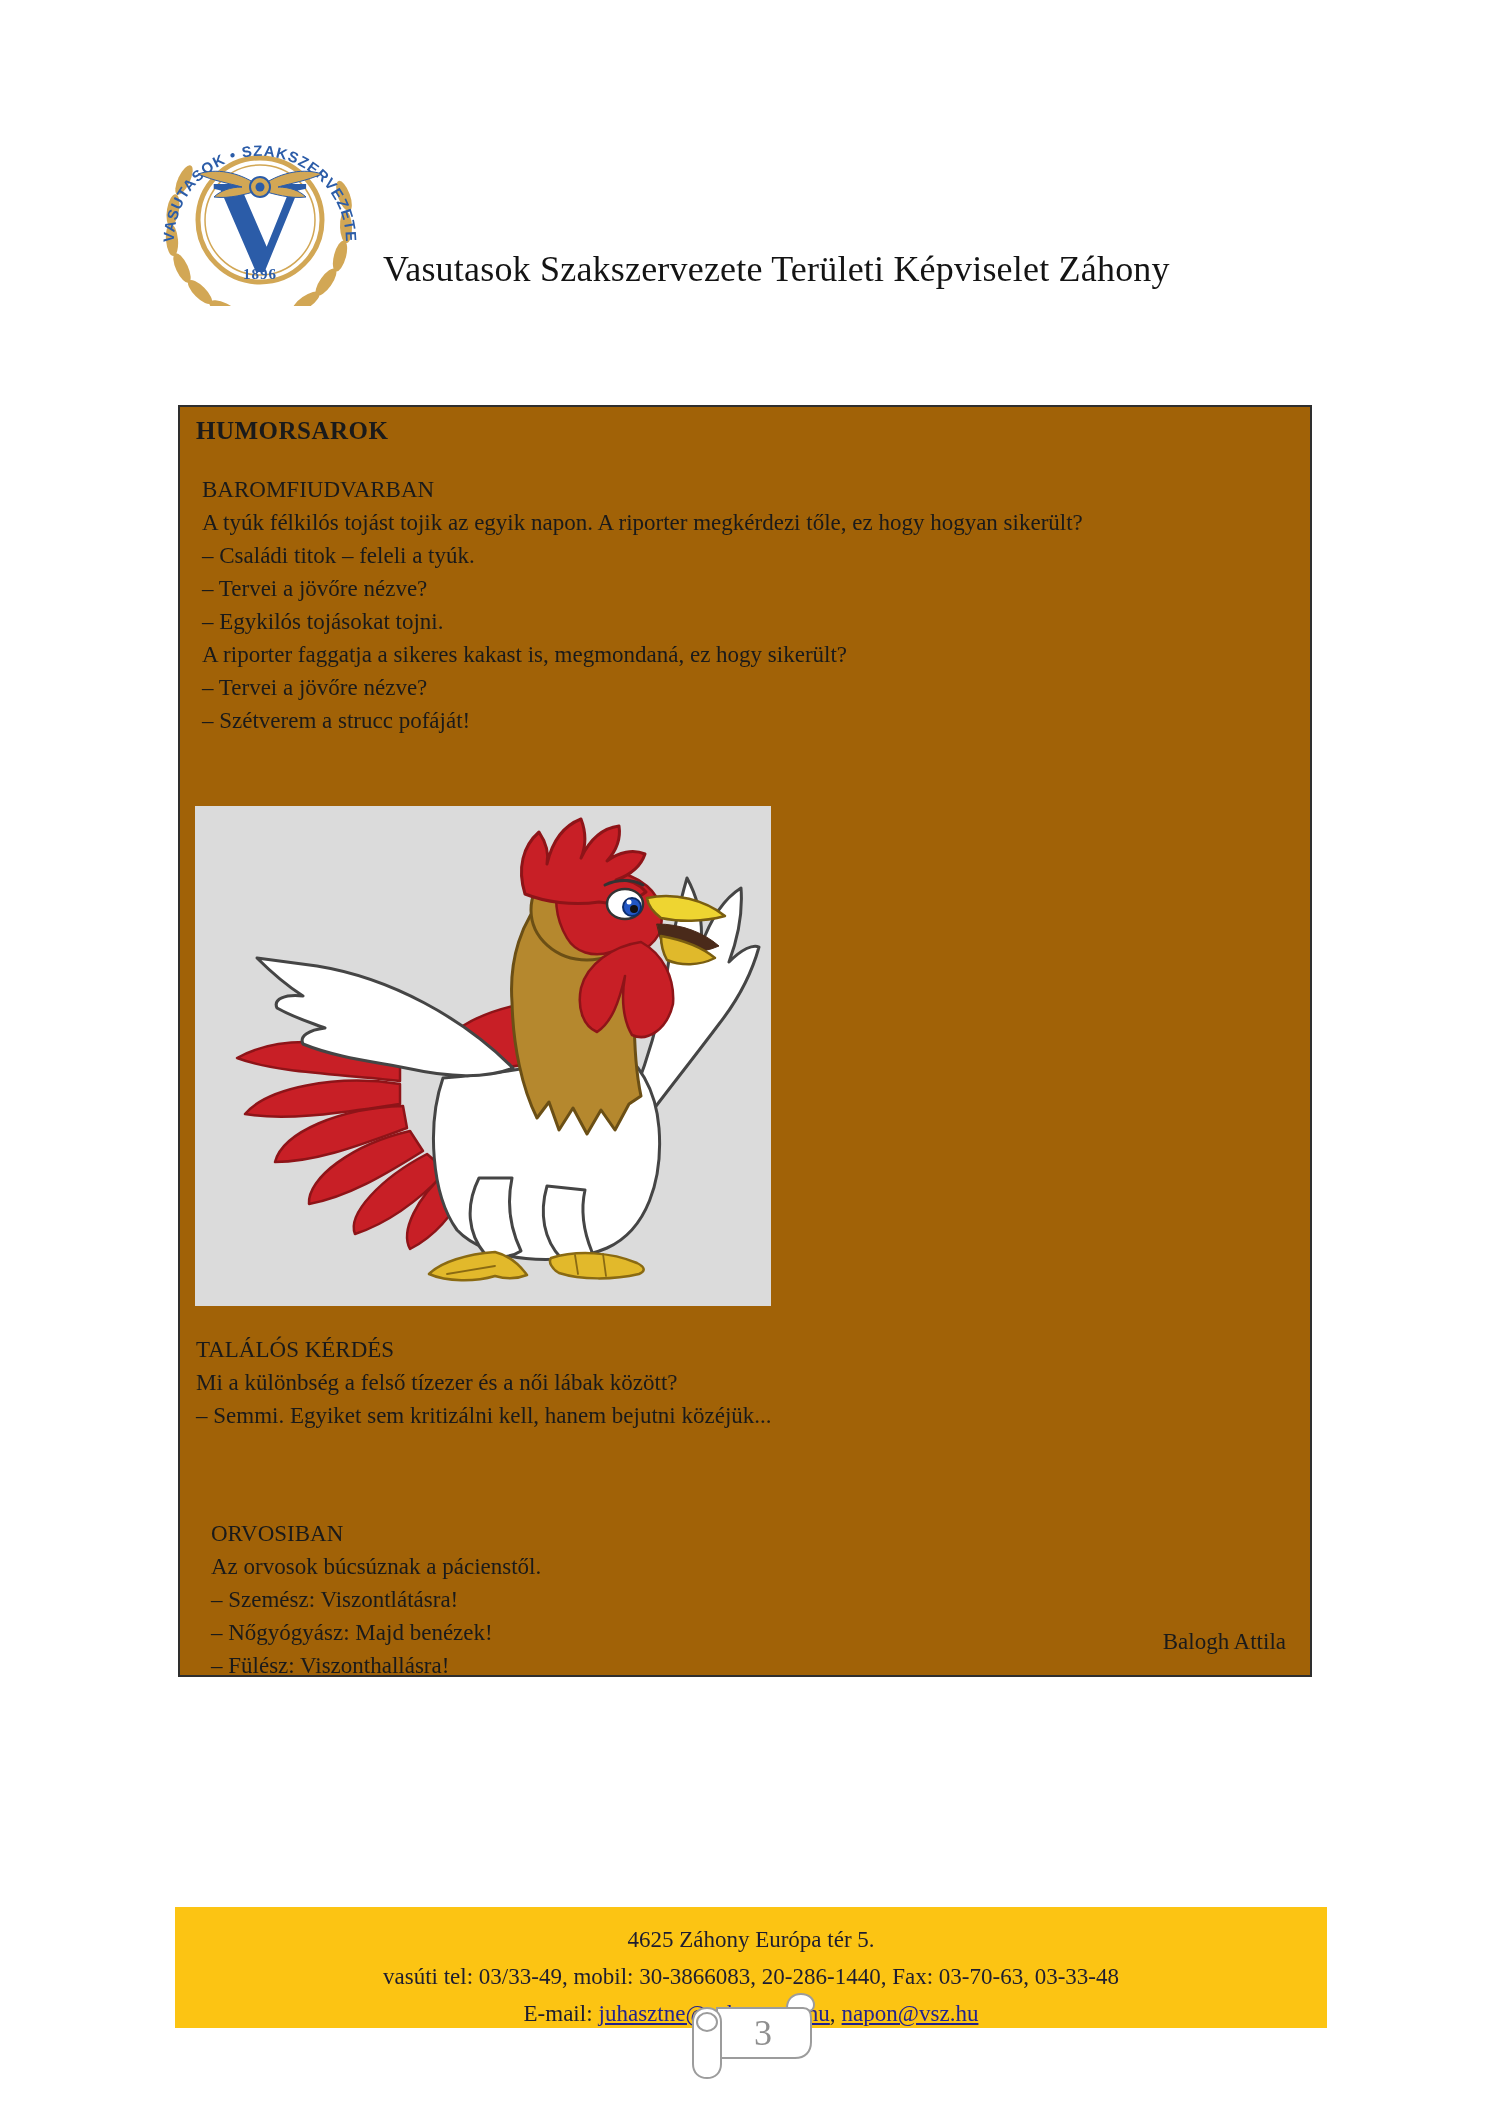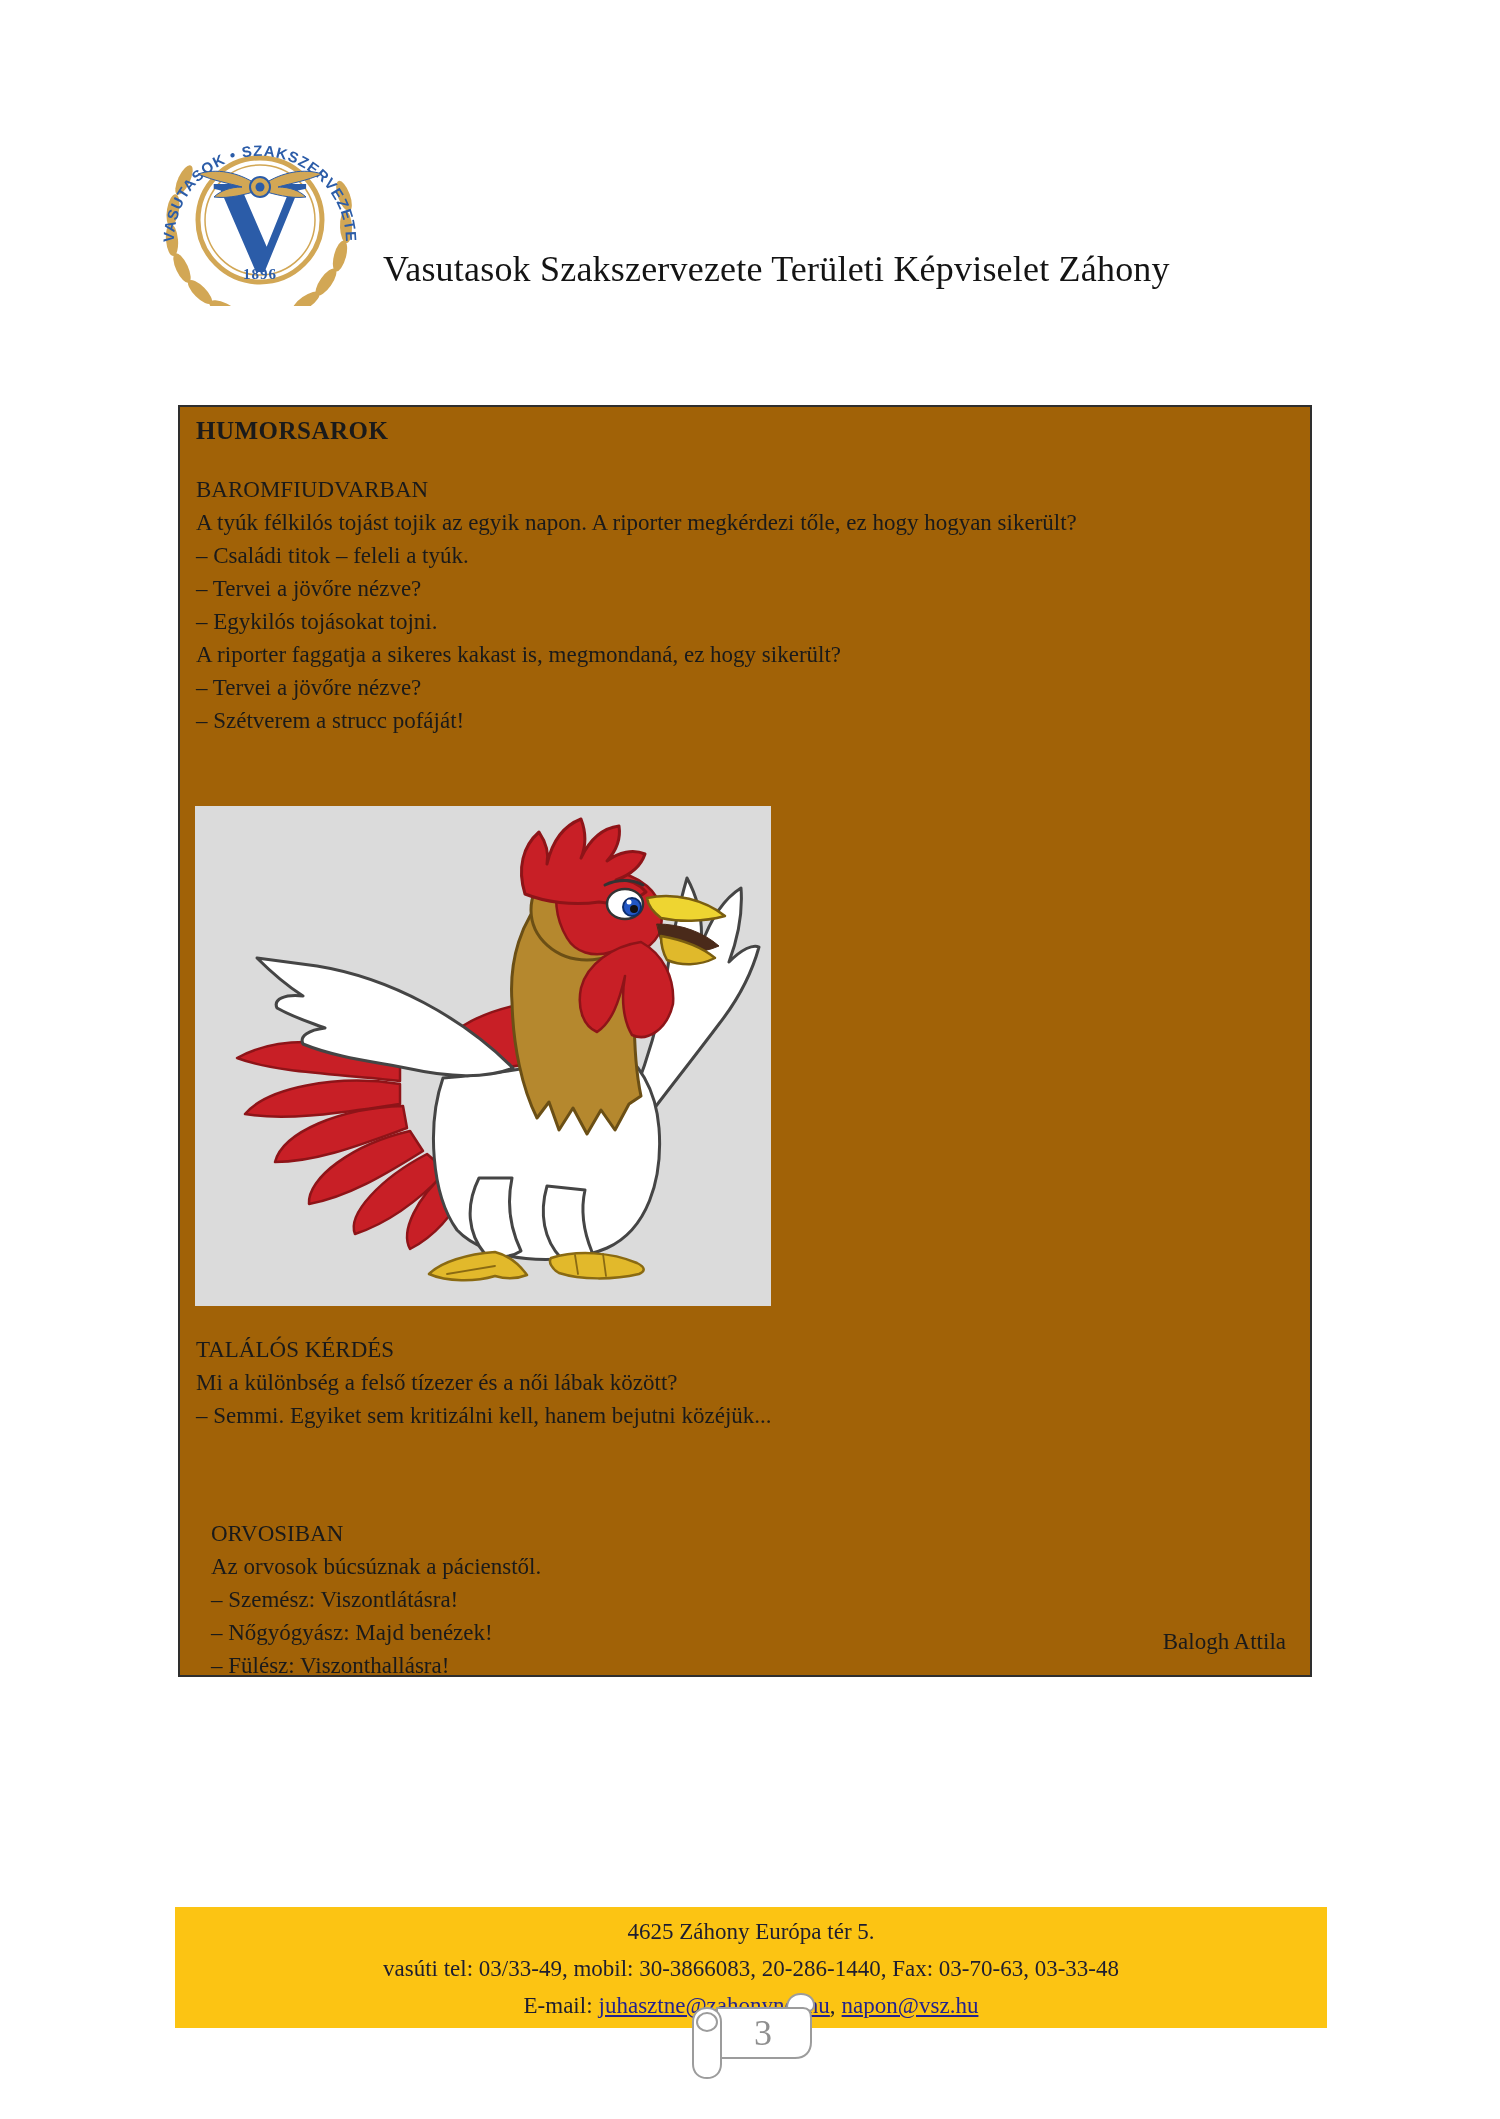--- a/index.html
+++ b/index.html
@@ -12,28 +12,28 @@
     position:absolute; left:383px; top:248px; font-size:36px; color:#141414;
     white-space:nowrap; letter-spacing:0.2px;
   }
   .humor-box {
     position:absolute; left:178px; top:405px; width:1130px; height:1268px;
     border:2px solid #2e2e2e; background:#a16207;
   }
   .box-title { position:absolute; left:16px; top:10px; font-size:25px; font-weight:bold; letter-spacing:0.5px; }
   .section { position:absolute; left:16px; right:16px; font-size:23px; line-height:33px; }
   .section p { margin:0; }
-  .s1 { top:66px; }
+  .s1 { top:66px;margin-left:6px; }
   .rooster { position:absolute; left:15px; top:399px; width:576px; height:500px; }
   .s2 { top:920px;margin-top:6px; }
   .s3 { top:1110px;margin-left:15px; }
   .signature { position:absolute; right:24px; top:1222px; font-size:23px; }
   .footer {
     position:absolute; left:175px; top:1907px; width:1152px; height:121px;
-    background:#FCC413; box-sizing:border-box; padding-top:6px;
+    background:#FCC413; box-sizing:border-box; padding-top:14px;
     text-align:center; font-size:23px; line-height:37px; color:#1d1d30;
   }
   .footer p { margin:0; }
   .footer a { color:#23238E; text-decoration:underline; cursor:pointer; }
   .email-label { margin-right:6px; }
   .email-sep { margin-right:6px; }
   .scroll { position:absolute; left:683px; top:1992px; width:140px; height:95px; }
 </style>
 </head>
 <body>

